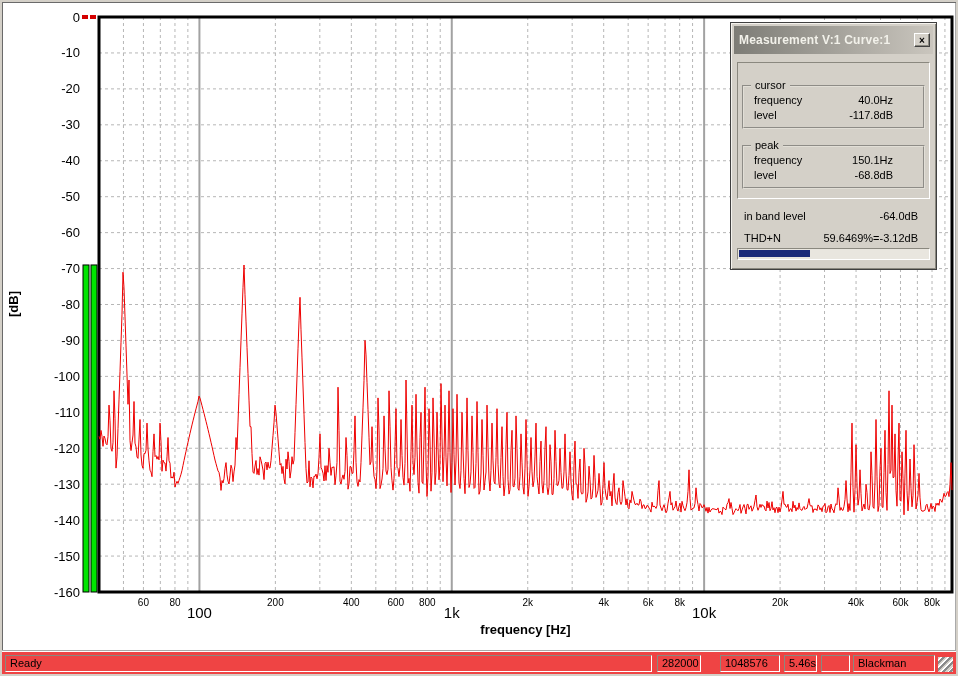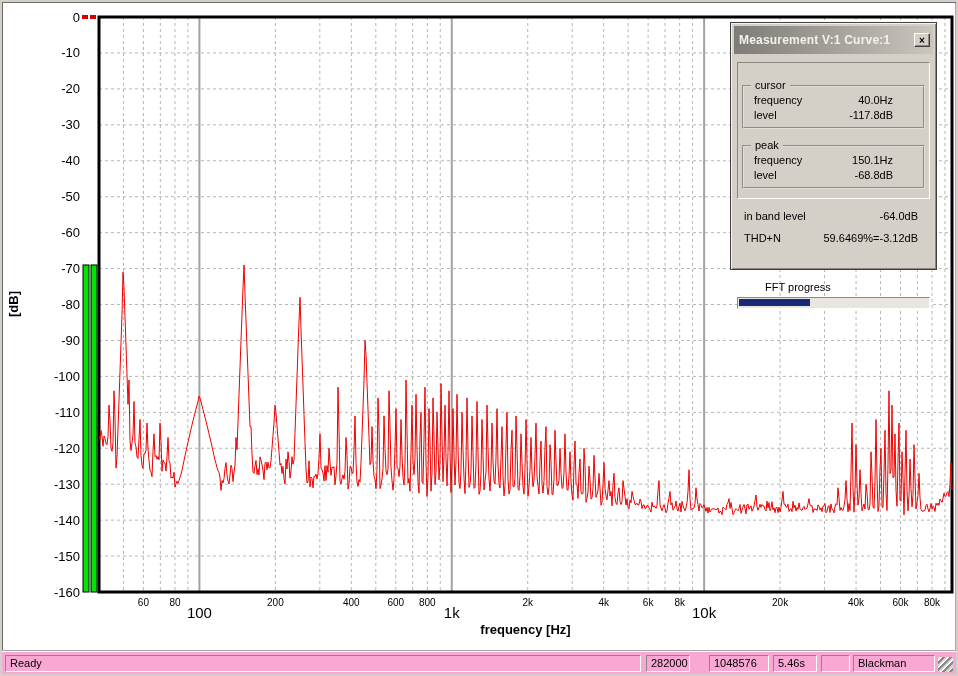--- a/index.html
+++ b/index.html
@@ -41,29 +41,29 @@
   .kv.inband{margin-top:10px;gap:48px;}
   .kv.thd{margin-top:8px;}
   .plabel{margin-top:36px;padding-left:34px;line-height:13px;}
   .ptrack{margin:3px 6px 0;height:12px;box-sizing:border-box;border:1px solid;
     border-color:#8a887f #fff #fff #8a887f;background:#e9e6df;position:relative;}
   .pfill{position:absolute;left:1px;top:1px;height:7px;background:#1b2a78;width:0;}
 
   
   .statusbar{
     position:absolute;left:0;bottom:0;width:100%;height:24px;box-sizing:border-box;
-    background:#f9a8d4;border-top:1px solid #a8a8a8;box-shadow:inset 0 1px 0 #fff;
+    background:#ef4444;border-top:1px solid #a8a8a8;box-shadow:inset 0 1px 0 #fff;
     display:flex;align-items:center;padding:1px 3px 0;font-size:11px;color:#000;
   }
   .sp{height:17px;line-height:15px;box-sizing:border-box;border:1px solid;
     border-color:#8a887f #fff #fff #8a887f;padding:0 4px;white-space:nowrap;overflow:hidden;}
   .sp.ready{flex:1;margin-right:2px;}
   .w1{width:44px;margin-left:3px;}
   .w2{width:60px;margin-left:19px;}
-  .w3{width:44px;margin-left:4px;}
+  .w3{width:33px;margin-left:4px;}
   .w4{width:29px;margin-left:4px;}
   .w5{width:82px;margin-left:3px;}
   .grip{width:15px;height:15px;margin-left:3px;align-self:flex-end;margin-bottom:2px;
     background:repeating-linear-gradient(135deg,#d4d0c8 0 2px,#ffffff 2px 3px,#8a8a8a 3px 5px);}
 </style>
 </head>
 <body>
 
 <div class="window">
 
@@ -189,21 +189,20 @@
       </div>
     </div>
     <div class="kv inband">
       <span>in band level</span>
       <span>-64.0dB</span>
     </div>
     <div class="kv thd">
       <span>THD+N</span>
       <span>59.6469%=-3.12dB</span>
     </div>
-    <div class="plabel">FFT progress</div>
     <div class="ptrack">
       <div class="pfill" style="width: 37%;"></div>
     </div>
   </div>
 
   <div class="statusbar">
     <div class="sp ready">Ready</div>
     <div class="sp w1">282000</div>
     <div class="sp w2">1048576</div>
     <div class="sp w3">5.46s</div>

